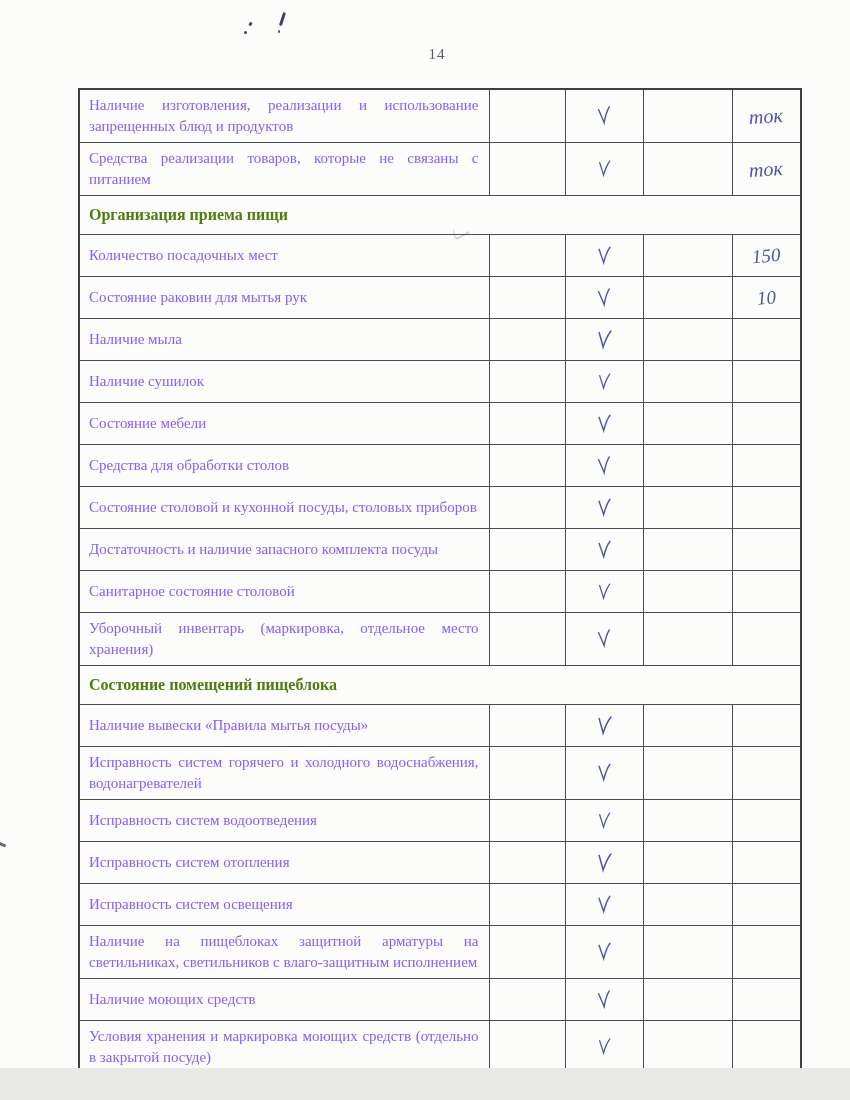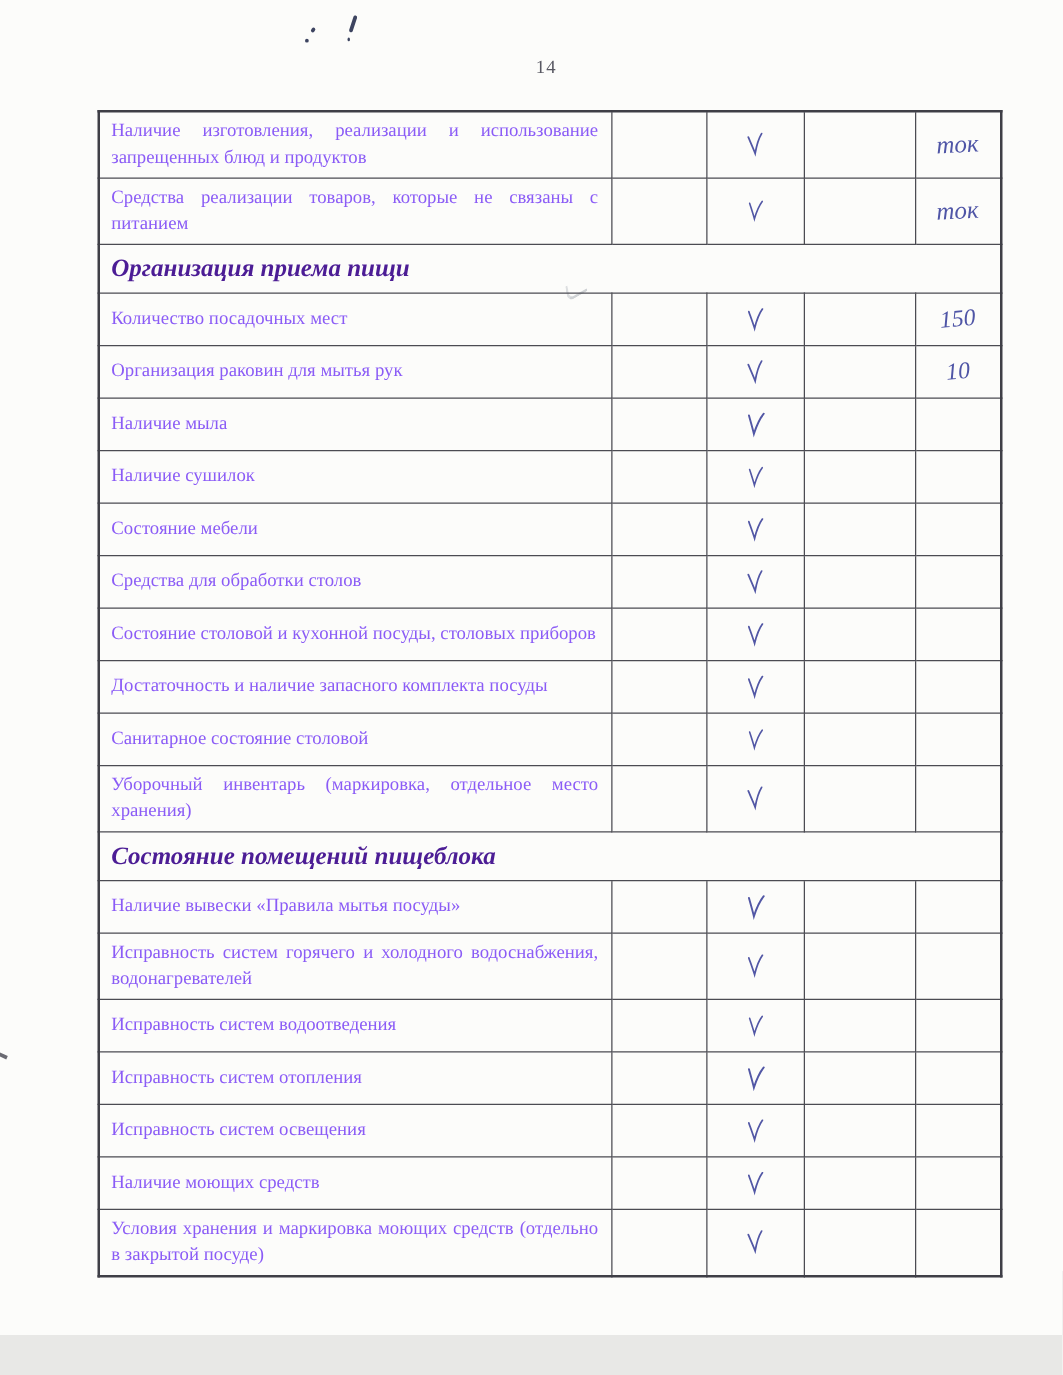--- a/index.html
+++ b/index.html
@@ -38,22 +38,22 @@
     position:absolute; left:78px; top:88px; width:722px;
     border-collapse:collapse; table-layout:fixed;
   }
   table.checklist { border:2px solid #3f3f46; }
   table.checklist td { border:1.6px solid #4b4b52; vertical-align:middle; }
   td.c-label {
     padding:5px 10px 5px 9px; font-size:15px; line-height:21px;
     color:#8b5cf6; text-align:justify; height:31px;
   }
   td.c-section {
-    font-weight:bold; font-size:20px; color:#4c1d95;
-    padding:4px 9px; height:30px; text-align:left;font-style:italic;
+    font-weight:bold; font-size:16px; color:#4d7c0f;
+    padding:4px 9px; height:30px; text-align:left;
   }
   td.c-empty { height:31px; }
   td.c-check { text-align:center; }
   td.c-note  { text-align:center; color:#4f55a6; overflow:hidden; }
   svg.check { display:inline-block; vertical-align:middle; }
   svg.check path { stroke:#5257a5; stroke-width:1.7; fill:none; stroke-linecap:round; }
   
   tbody tr:nth-child(3n)   svg.check { transform:rotate(4deg) scale(1.08); }
   tbody tr:nth-child(4n+1) svg.check { transform:rotate(-4deg); }
   tbody tr:nth-child(5n+2) svg.check { transform:rotate(2deg) scale(0.92); }
@@ -123,21 +123,21 @@
         <svg class="check" width="15" height="22" viewBox="0 0 18 24">
           <path d="M2.5 4 C3.5 7 6.5 15 8 20 C9.5 14 13 5 15.5 1.5"></path>
         </svg>
       </td>
       <td class="c-empty"></td>
       <td class="c-note">
         <span class="note-text num">150</span>
       </td>
     </tr>
         <tr>
-      <td class="c-label">Организация раковин для мытья рук</td>
+      <td class="c-label">Состояние раковин для мытья рук</td>
       <td class="c-empty"></td>
       <td class="c-check">
         <svg class="check" width="15" height="22" viewBox="0 0 18 24">
           <path d="M2.5 4 C3.5 7 6.5 15 8 20 C9.5 14 13 5 15.5 1.5"></path>
         </svg>
       </td>
       <td class="c-empty"></td>
       <td class="c-note">
         <span class="note-text num">10</span>
       </td>
@@ -296,20 +296,33 @@
           <path d="M2.5 4 C3.5 7 6.5 15 8 20 C9.5 14 13 5 15.5 1.5"></path>
         </svg>
       </td>
       <td class="c-empty"></td>
       <td class="c-note">
         <span class="note-text"></span>
       </td>
     </tr>
         <tr>
       <td class="c-label">Исправность систем освещения</td>
+      <td class="c-empty"></td>
+      <td class="c-check">
+        <svg class="check" width="15" height="22" viewBox="0 0 18 24">
+          <path d="M2.5 4 C3.5 7 6.5 15 8 20 C9.5 14 13 5 15.5 1.5"></path>
+        </svg>
+      </td>
+      <td class="c-empty"></td>
+      <td class="c-note">
+        <span class="note-text"></span>
+      </td>
+    </tr>
+        <tr>
+      <td class="c-label">Наличие на пищеблоках защитной арматуры на светильниках, светильников с влаго-защитным исполнением</td>
       <td class="c-empty"></td>
       <td class="c-check">
         <svg class="check" width="15" height="22" viewBox="0 0 18 24">
           <path d="M2.5 4 C3.5 7 6.5 15 8 20 C9.5 14 13 5 15.5 1.5"></path>
         </svg>
       </td>
       <td class="c-empty"></td>
       <td class="c-note">
         <span class="note-text"></span>
       </td>

